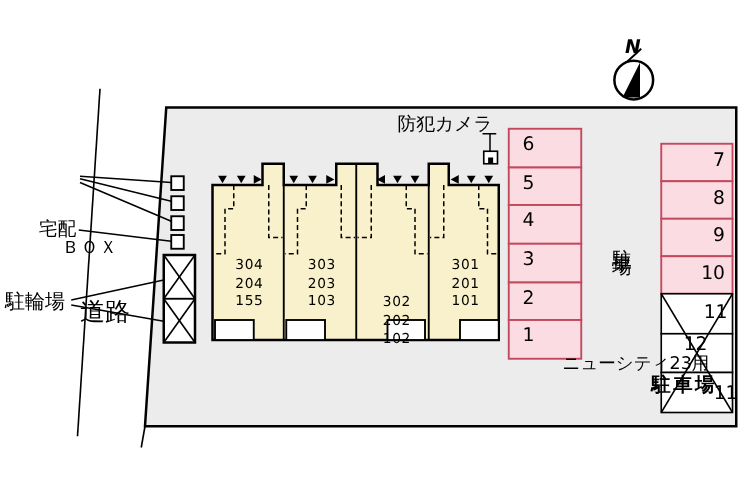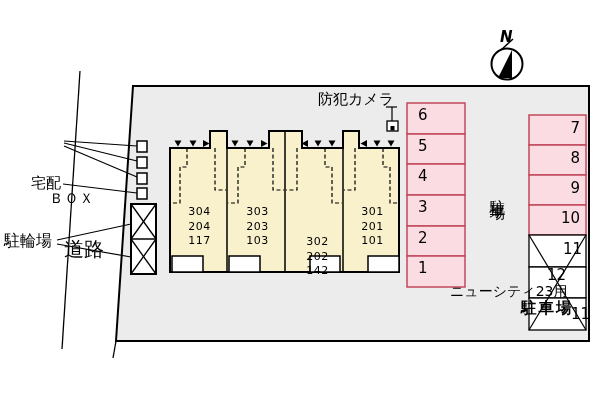--- a/index.html
+++ b/index.html
@@ -134,31 +134,31 @@
 
   <div class="lbl" style="left:64px;top:205px;font-size:20px;margin-top:34px;">道路</div>
 
   <div class="lbl" style="left:4px;top:233px;font-size:16px;">駐輪場</div>
 
   <div class="lbl" style="left:318px;top:92px;font-size:15px;">防犯カメラ</div>
 
   <div class="lbl center units" style="left:171px;top:205px;width:57px;">
     <div>304</div>
     <div>204</div>
-    <div>117</div>
+    <div>155</div>
   </div>
   <div class="lbl center units" style="left:229px;top:205px;width:57px;">
     <div>303</div>
     <div>203</div>
     <div>103</div>
   </div>
   <div class="lbl center units" style="left:289px;top:205px;width:57px;margin-top:30px;">
     <div>302</div>
     <div>202</div>
-    <div>142</div>
+    <div>102</div>
   </div>
   <div class="lbl center units" style="left:344px;top:205px;width:57px;">
     <div>301</div>
     <div>201</div>
     <div>101</div>
   </div>
 
   <div class="lbl num" style="left:418px;top:108px;">6</div>
   <div class="lbl num" style="left:418px;top:139px;">5</div>
   <div class="lbl num" style="left:418px;top:169px;">4</div>

